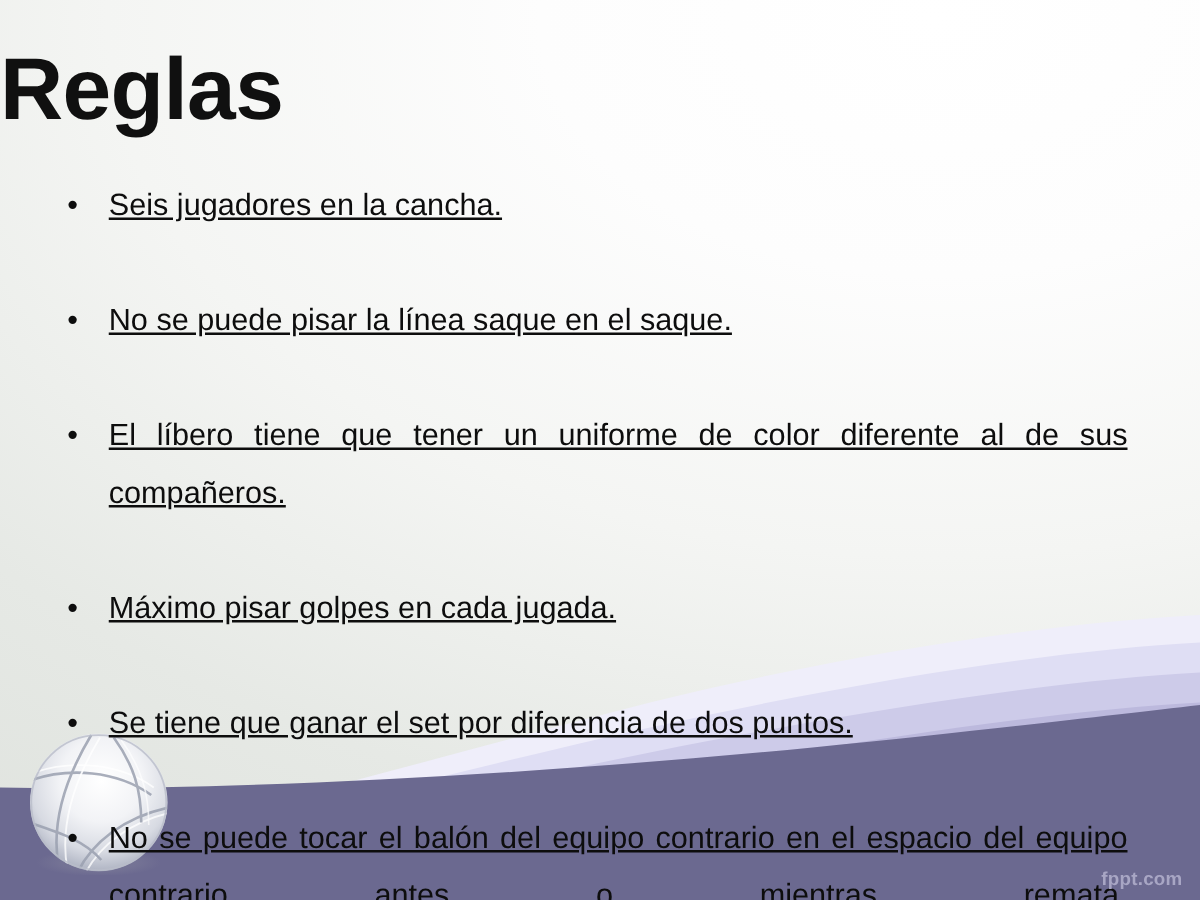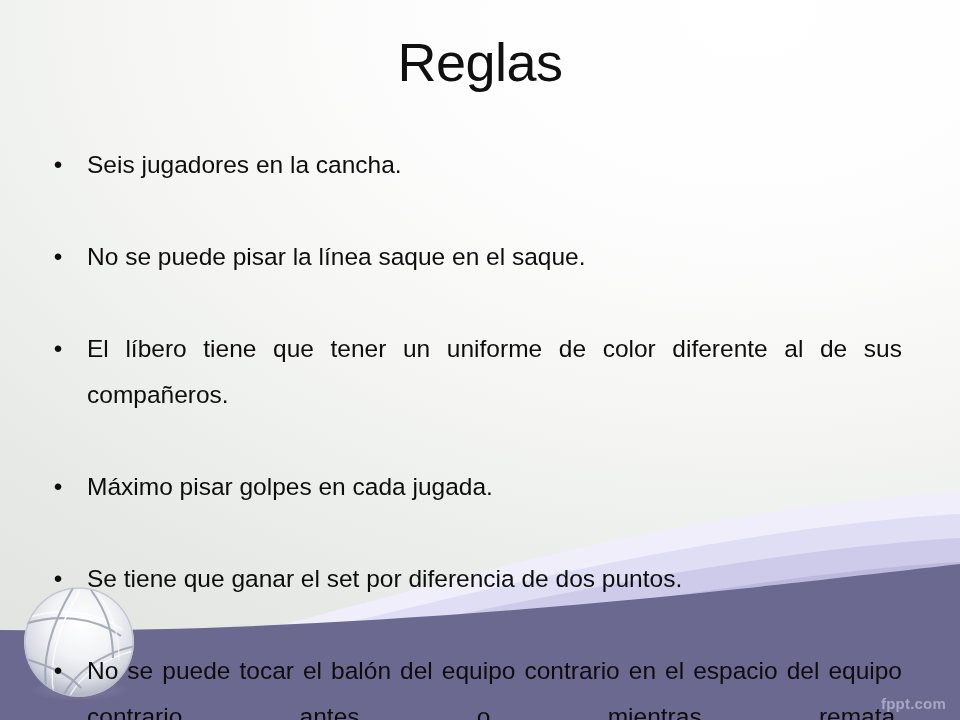--- a/index.html
+++ b/index.html
@@ -33,25 +33,25 @@
     top: 584px;
     width: 116px;
     height: 116px;
   }
   
   #title {
     position: absolute;
     left: 0;
     right: 0;
     top: 33px;
-    text-align: center;
-    font-size: 54px;
+    text-align: left;
+    font-size: 70px;
     line-height: 1.1;
     color: #101010;
-    font-weight: 400;
+    font-weight: 700;
     letter-spacing: -0.5px;
     white-space: nowrap;
   }
   
   #bullets {
     position: absolute;
     left: 40px;
     top: 142px;
     width: 862px;
   }
@@ -73,20 +73,21 @@
     left: 12px;
     top: 0;
     width: 12px;
     line-height: 46px;
     font-size: 24.5px;
     color: #0d0d0d;
     text-align: center;
   }
   .bullet .txt {
     display: block;
+    text-decoration: underline;
   }
   
   .bullet .txt::after {
     content: "";
     display: inline-block;
     width: 100%;
   }
   
   #watermark {
     position: absolute;

